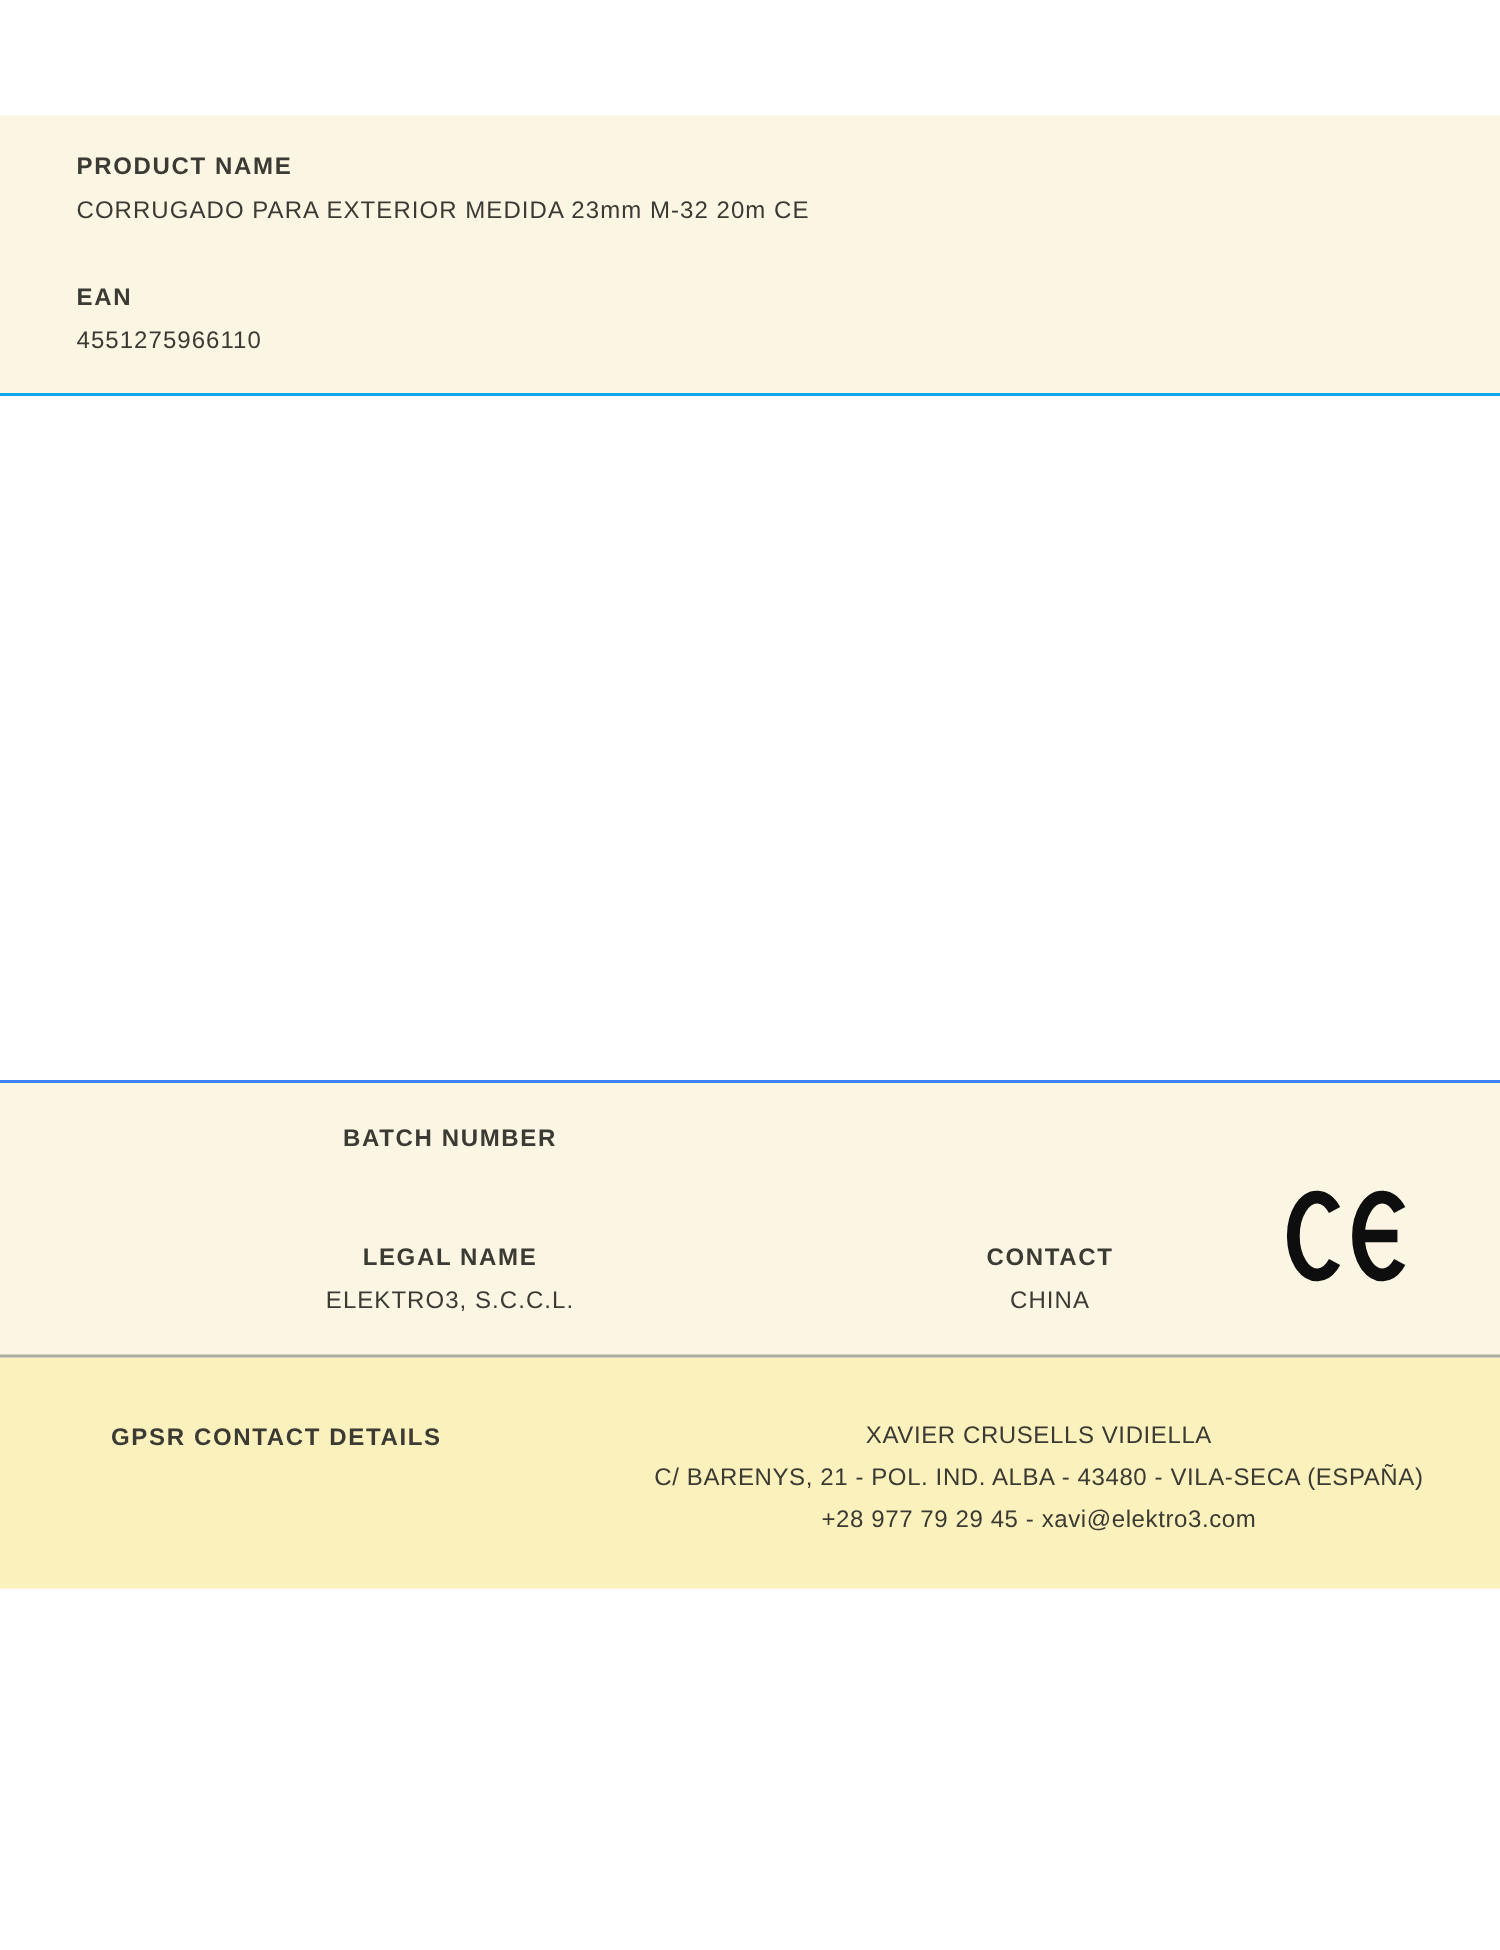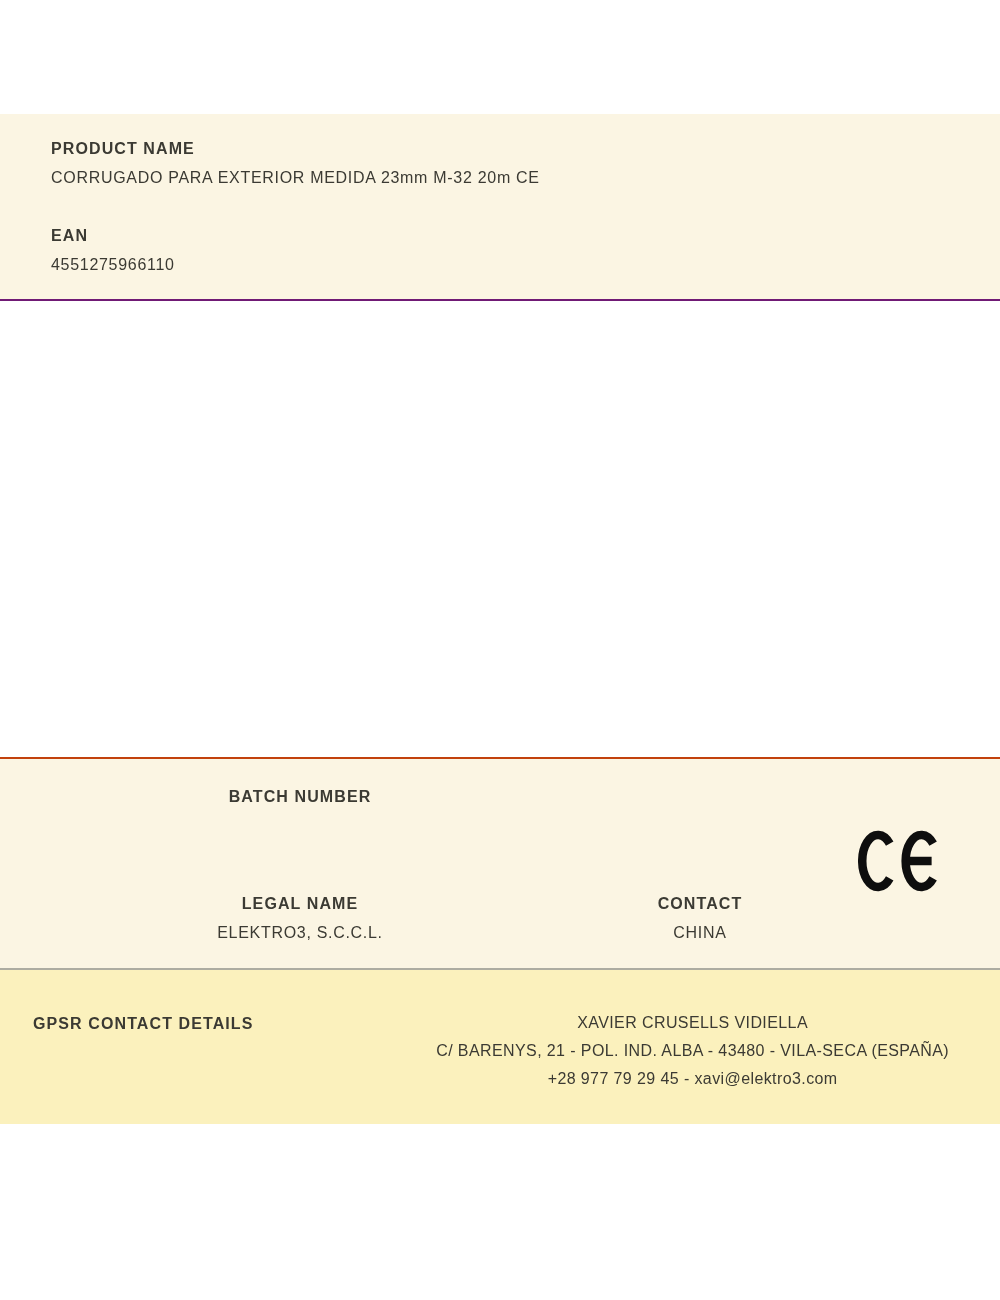--- a/index.html
+++ b/index.html
@@ -14,23 +14,23 @@
     color: #3b3a33;
     position: relative;
     overflow: hidden;
   }
   .section {
     box-sizing: border-box;
     width: 1000px;
   }
   
   .section-product {
-    margin-top: 114px;
+    margin-top: 77px;
     background: #fbf5e3;
-    border-bottom: 2px solid #701a75;
+    border-bottom: 2px solid #0ea5e9;
     padding: 25px 51px 24px 51px;
   }
   .field-label {
     font-size: 16px;
     font-weight: 700;
     letter-spacing: 1.1px;
     line-height: 20px;
     margin: 0;
   }
   .field-value {
@@ -40,32 +40,32 @@
     line-height: 20px;
     margin: 9px 0 0 0;
   }
   .field-group + .field-group {
     margin-top: 38px;
   }
   
   .section-batch {
     margin-top: 456px;
     background: #fbf5e3;
-    border-top: 2px solid #c2410c;
+    border-top: 2px solid #3b82f6;
     border-bottom: 2px solid #adaca1;
     padding: 28px 0 25px 0;
     position: relative;
   }
   .batch-grid {
     display: grid;
     grid-template-columns: 1fr 1fr;
     margin: 0 100px;
   }
   .batch-row2 {
-    margin-top: 58px;
+    margin-top: 30px;
   }
   .cell {
     text-align: center;
   }
   .cell .field-value {
     min-height: 20px;
   }
   .ce-mark {
     position: absolute;
     top: 70px;
@@ -74,21 +74,21 @@
     height: 64px;
   }
   .ce-mark svg {
     display: block;
     width: 100%;
     height: 100%;
   }
   
   .section-gpsr {
     background: #fbf1bd;
-    padding: 42px 51px 31px 33px;
+    padding: 42px 51px 31px 74px;
     display: flex;
     justify-content: space-between;
     align-items: flex-start;
   }
   .gpsr-label {
     font-size: 16px;
     font-weight: 700;
     letter-spacing: 1.1px;
     line-height: 24px;
     white-space: nowrap;

